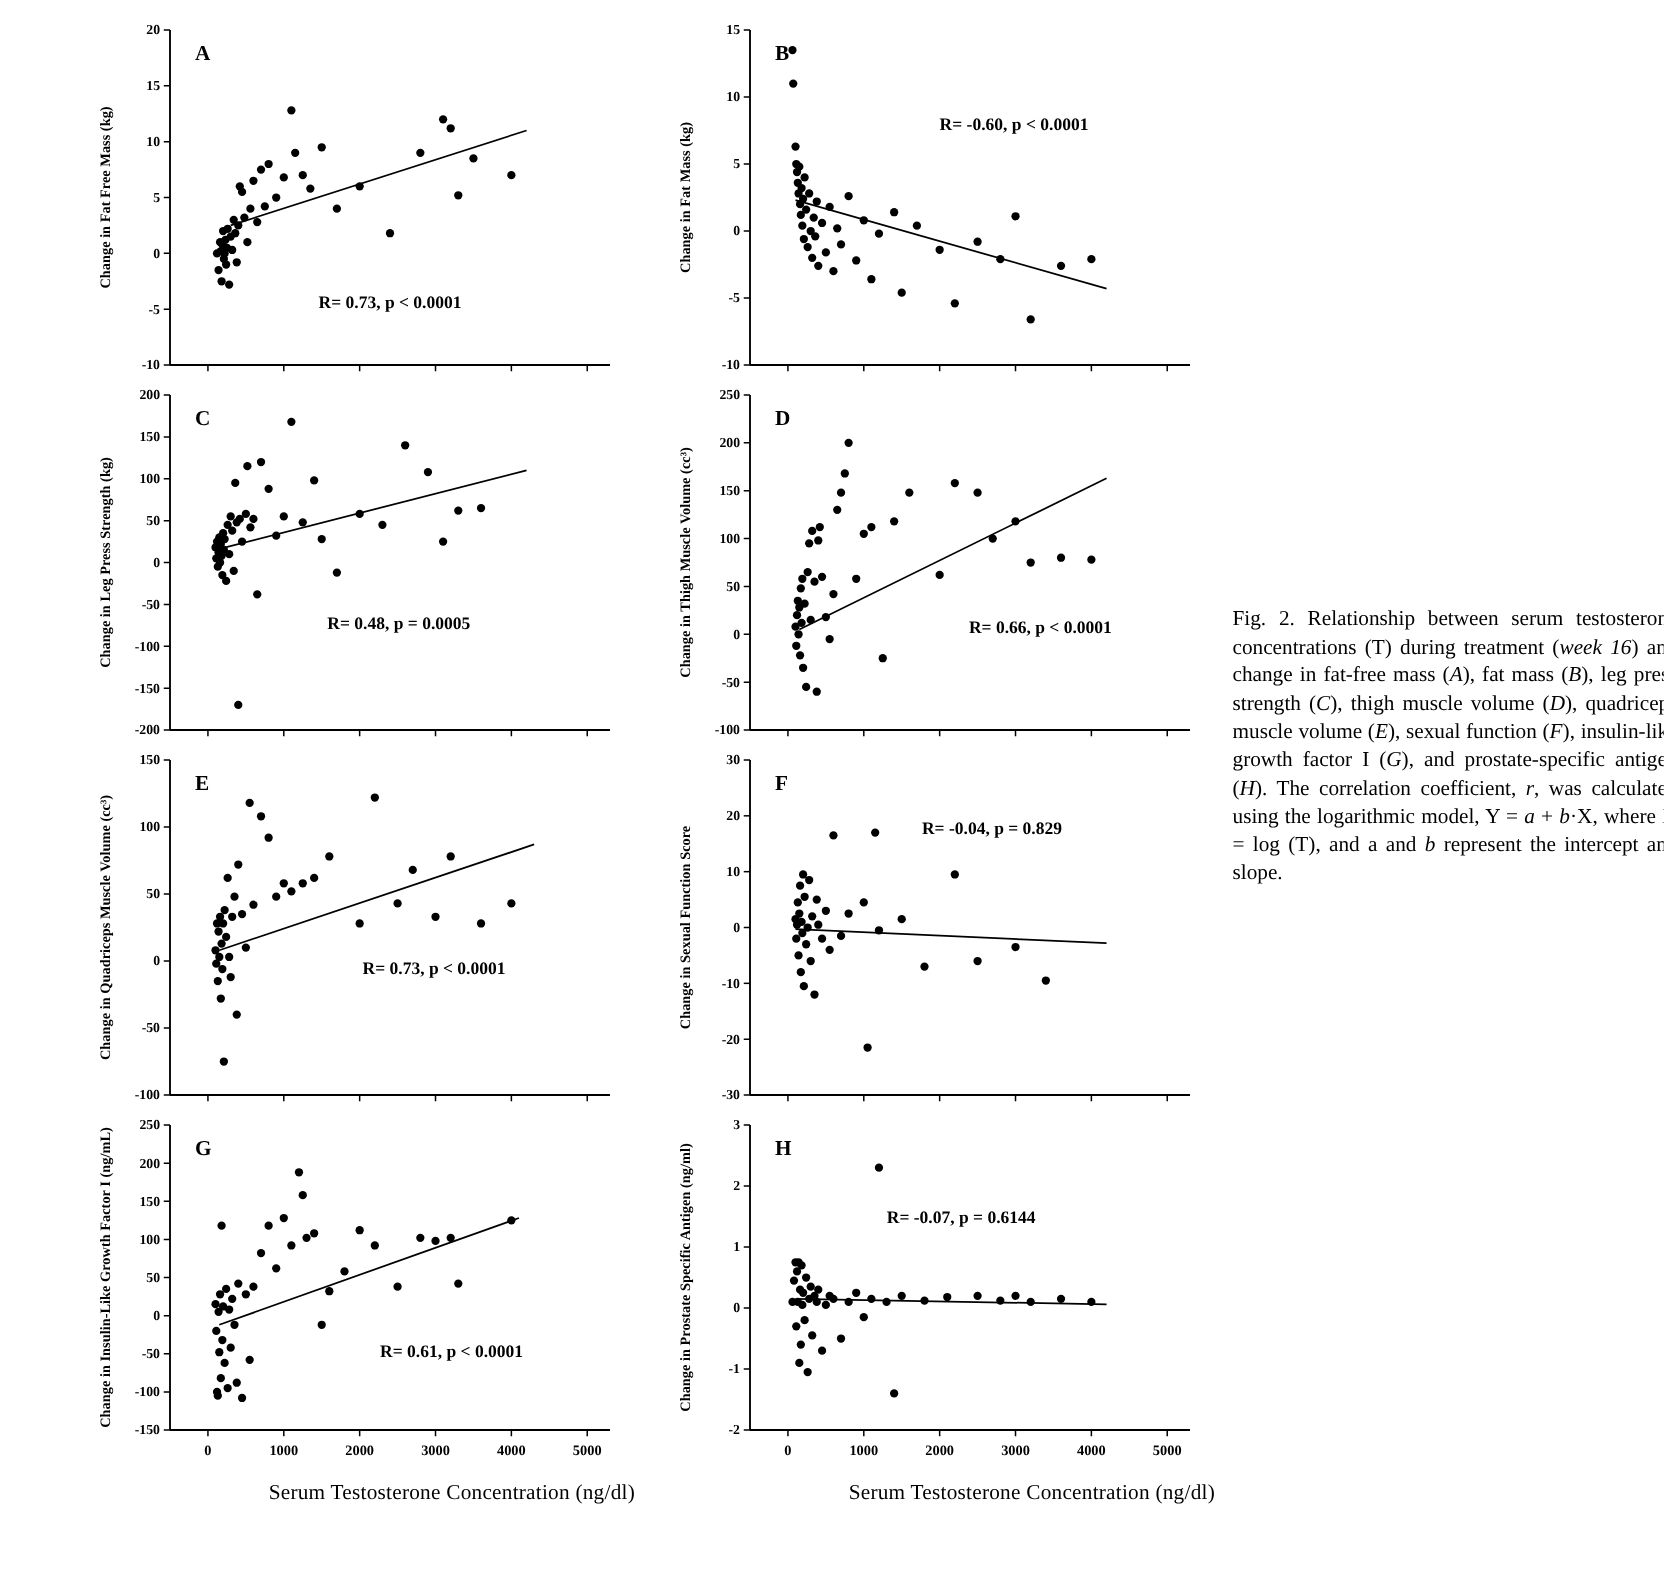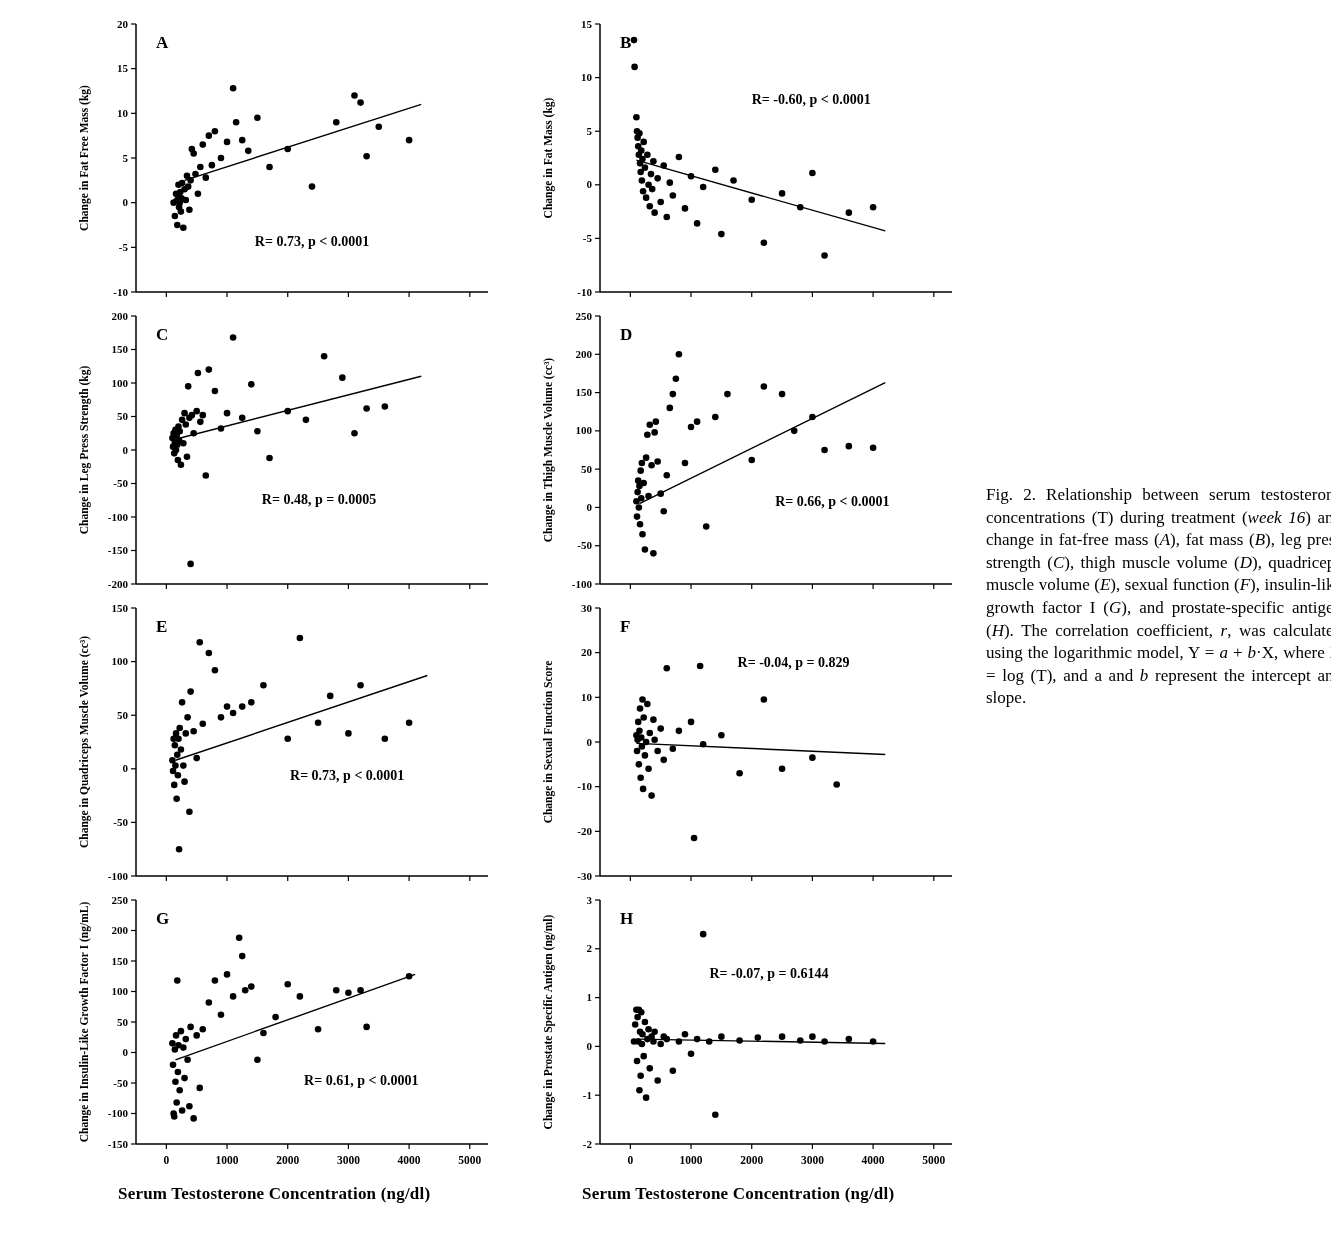--- a/index.html
+++ b/index.html
@@ -2,21 +2,21 @@
 <html><head>
 <meta charset="utf-8">
 <style>
   html,body{margin:0;padding:0;background:#ffffff;}
   body{width:1331px;height:1260px;overflow:hidden;font-family:"Liberation Serif",serif;color:#000;}
   .page{position:relative;width:1331px;height:1260px;padding-left:24px;}
   .plots{display:flex;align-items:flex-start;padding:14px 0 0 48px;}
   .col{width:436px;flex:0 0 auto;}
   .col.right{margin-left:28px;}
   .chart{width:430px;height:292px;}
-  .xtitle{font-weight:bold;font-size:17px;text-align:left;padding-left:46px;margin-top:2px;letter-spacing:0.2px;}
+  .xtitle{font-weight:normal;font-size:17px;text-align:right;padding-left:46px;margin-top:2px;letter-spacing:0.2px;}
   .caption{width:356px;margin-left:14px;margin-top:470px;font-size:17px;line-height:1.33;text-align:justify;}
   .caption .it{font-style:italic;}
   svg{display:block;}
   .tick{font:bold 11px "Liberation Serif",serif;fill:#000;}
   .xtick{font:bold 11.5px "Liberation Serif",serif;}
   .panel-letter{font:bold 17px "Liberation Serif",serif;fill:#000;}
   .anno{font:bold 14px "Liberation Serif",serif;fill:#000;}
   .ylab{font:bold 11.5px "Liberation Serif",serif;fill:#000;}
 </style>
 </head>

